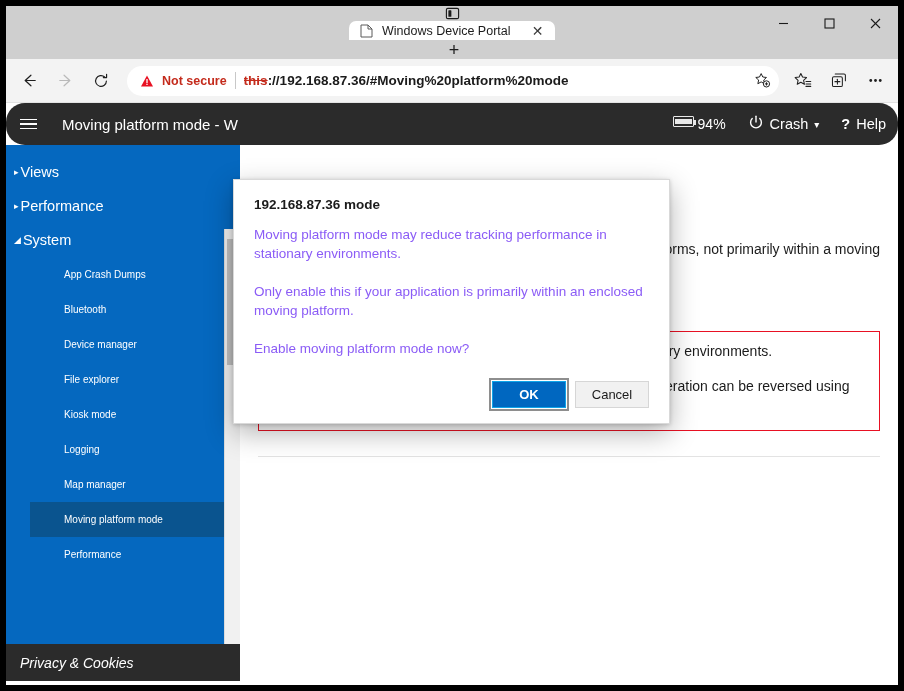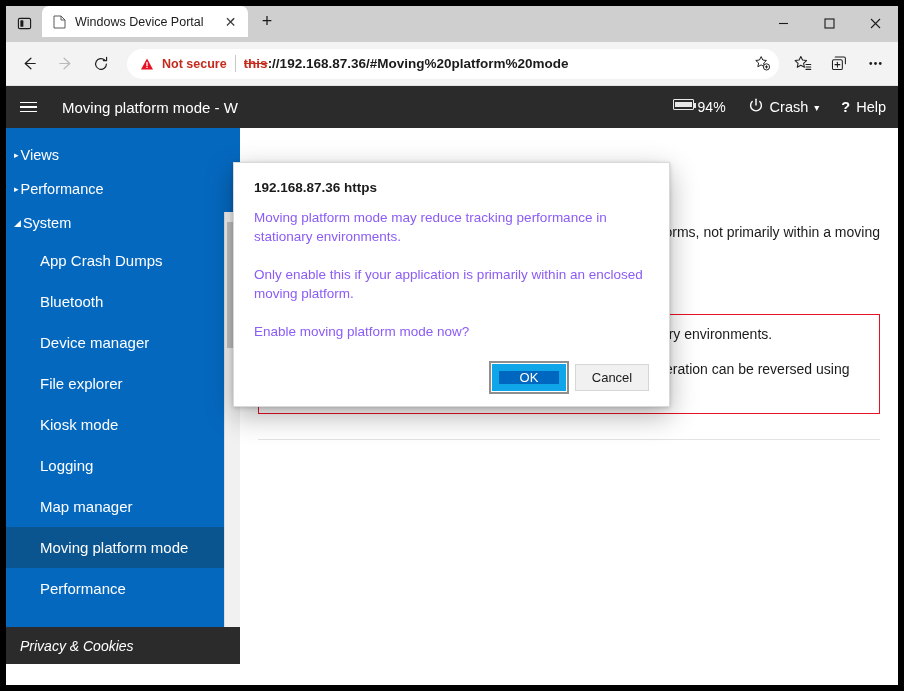--- a/index.html
+++ b/index.html
@@ -11,23 +11,24 @@
   }
   .window {
     position: absolute; left: 6px; top: 6px;
     width: 892px; height: 679px;
     background: #ffffff;
     overflow: hidden;
   }
 
   
   .titlebar {
-    height: 36px; background: #cfcfcf;
-    display: flex; align-items: flex-start;
+    height: 53px; background: #cfcfcf;
+    display: flex; align-items: center;
     position: relative;
+    flex-direction: column;
   }
   .tabstrip-icon {
     width: 36px; height: 35px;
     display: flex; align-items: center; justify-content: center;
     color: #1b1b1b;
   }
   .tab {
     height: 31px; width: 206px;
     background: #ffffff;
     border-radius: 7px 7px 0 0;
@@ -99,20 +100,21 @@
     display: flex; align-items: center; justify-content: center; color: #1f1f1f;
   }
   .tb-right { display: flex; align-items: center; gap: 2px; flex: none; }
 
   
   .app { position: relative; width: 892px; height: 600px; background: #fff; }
   .app-header {
     height: 42px; background: #2b2b2b; color: #ffffff;
     display: flex; align-items: center;
     padding: 0 12px 0 14px;
+    border-radius: 19px;
   }
   .hamburger { width: 26px; display: flex; flex-direction: column; gap: 3px; flex: none; }
   .hamburger i { display: block; height: 1.6px; background: #fff; width: 17px; }
   .app-title {
     margin-left: 16px; font-size: 15px; color: #ffffff;
     white-space: nowrap; overflow: hidden;
   }
   .app-header-right {
     margin-left: auto; display: flex; align-items: center; gap: 22px;
   }
@@ -134,22 +136,23 @@
     flex: none; overflow: hidden;
   }
   .nav-list { padding-top: 10px; }
   .nav-group {
     color: #ffffff; font-size: 14.5px;
     padding: 9px 0 9px 8px;
     display: flex; align-items: center; gap: 2px;
   }
   .tri { font-size: 9px; line-height: 1; display: inline-block; }
   .nav-item {
-    color: #ffffff; font-size: 15px;
+    color: #ffffff; font-size: 10px;
     padding: 12px 0 12px 34px;
+    margin-left: 24px;
   }
   .nav-item.selected { background: #0a548f; }
   .sb-scroll {
     position: absolute; right: 0; top: 84px; bottom: 0; width: 16px;
     background: #f1f1f1; border-left: 1px solid #dcdcdc;
   }
   .sb-thumb {
     position: absolute; left: 2px; top: 10px; width: 12px; height: 126px;
     background: #c1c1c1;
   }
@@ -192,22 +195,22 @@
   }
   .dlg-title { font-size: 13.5px; font-weight: bold; color: #1b1b1b; }
   .dlg-msg { font-size: 13.5px; color: #8b5cf6; line-height: 19px; margin-top: 13px; white-space: pre-line; }
   .dlg-actions { display: flex; justify-content: flex-end; gap: 9px; margin-top: 23px; }
   .btn {
     font-size: 13px; font-family: "Liberation Sans", sans-serif;
     min-width: 74px; height: 27px;
     display: flex; align-items: center; justify-content: center;
   }
   .btn-primary {
-    background: #0067c0; color: #ffffff; font-weight: normal;
-    border: 7px solid #0ea5e9;
+    background: #0067c0; color: #ffffff; font-weight: bold;
+    border: 1px solid #0ea5e9;
     outline: 2px solid #8e8e8e; outline-offset: 1px;
   }
   .btn-secondary {
     background: #f1f1f1; color: #1b1b1b;
     border: 1px solid #d6d6d6;
   }
 </style>
 </head>
 <body>
 
@@ -400,21 +403,21 @@
           <div class="warnbox">
             <p>When enabled tracking performance may be reduced in stationary environments.</p>
             <p>Changes to this setting will require reboot to take effect. This operation can be reversed using this interface.</p>
           </div>
           <div class="divider"></div>
         </div>
       </div>
     </div>
 
     <div class="dialog">
-      <div class="dlg-title">192.168.87.36 https</div>
+      <div class="dlg-title">192.168.87.36 mode</div>
       <div class="dlg-msg">Moving platform mode may reduce tracking performance in stationary environments.
 
  Only enable this if your application is primarily within an enclosed moving platform.
 
 Enable moving platform mode now?</div>
       <div class="dlg-actions">
         <div class="btn btn-primary">OK</div>
         <div class="btn btn-secondary">Cancel</div>
       </div>
     </div>

